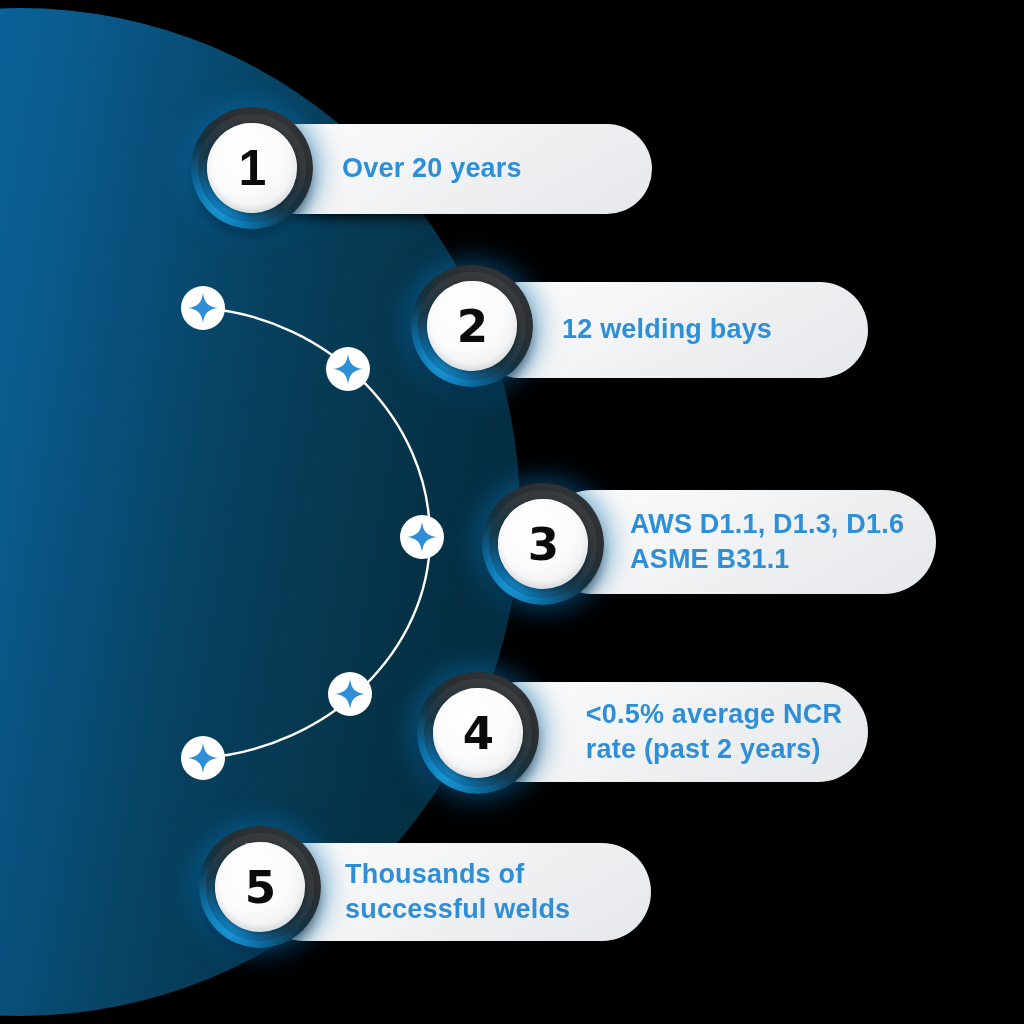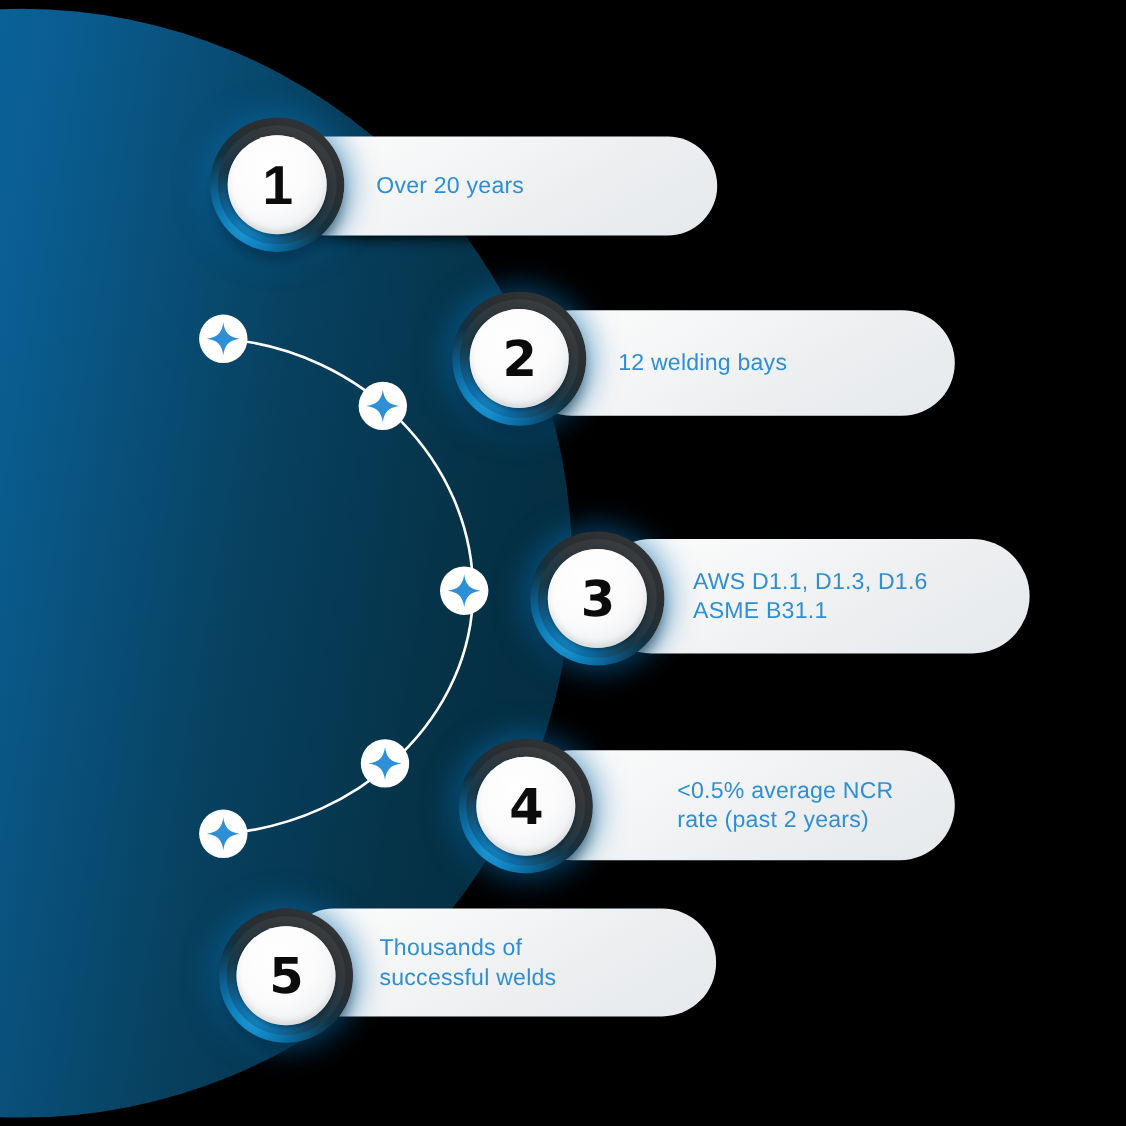--- a/index.html
+++ b/index.html
@@ -59,25 +59,25 @@
     border-radius: 999px;
     background: linear-gradient(150deg, #fdfdfd 0%, #f4f5f6 38%, #eceef0 64%, #e6e9ec 100%);
     box-shadow: 0 9px 10px -3px rgba(0,0,0,0.55),
                 0 2px 3px rgba(0,0,0,0.35);
     display: flex;
     align-items: center;
     box-sizing: border-box;
   }
   .pill-text {
     color: #2E8FD6;
-    font-size: 21px;
+    font-size: 27px;
     line-height: 1.30;
     letter-spacing: 0.2px;
     white-space: pre-line;
-    font-weight: 400;
+    font-weight: 700;
   }
 
   
   .badge {
     position: absolute;
     width: 122px;
     height: 122px;
     border-radius: 50%;
     display: flex;
     align-items: center;
@@ -203,21 +203,21 @@
     </div>
     <div class="badge" style="left:417px; top:672px;">
       <div class="badge-ring"></div>
       <div class="badge-inner">
         <span class="badge-num">4</span>
       </div>
     </div>
   </div>
 
   <div class="row">
-    <div class="pill" style="left:255px; top:826px; width:396px; height:98px; padding-left:90px;">
+    <div class="pill" style="left:255px; top:843px; width:396px; height:98px; padding-left:90px;">
       <span class="pill-text">Thousands of
 successful welds</span>
     </div>
     <div class="badge" style="left:199px; top:826px;">
       <div class="badge-ring"></div>
       <div class="badge-inner">
         <span class="badge-num">5</span>
       </div>
     </div>
   </div>

